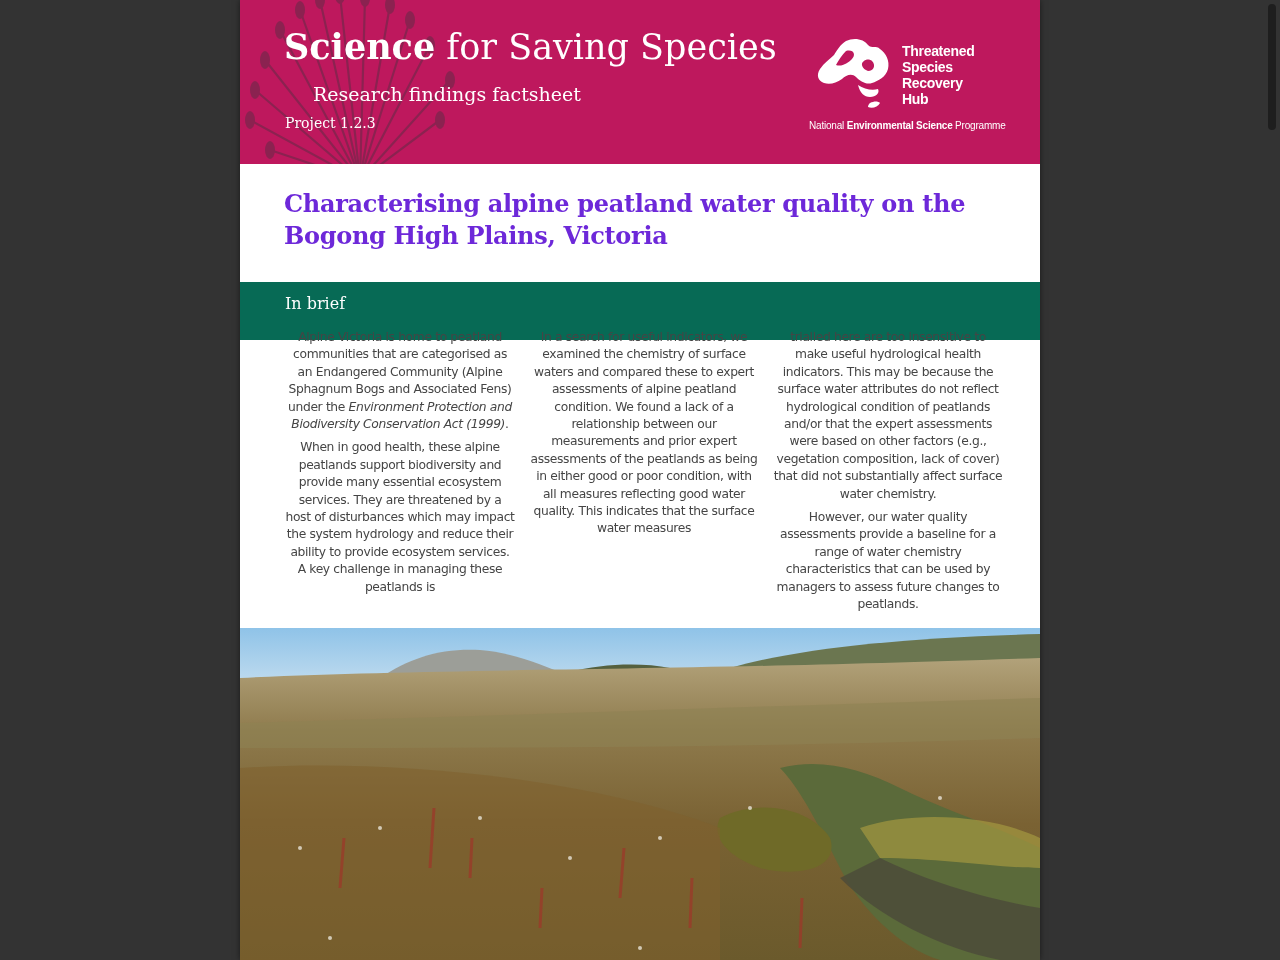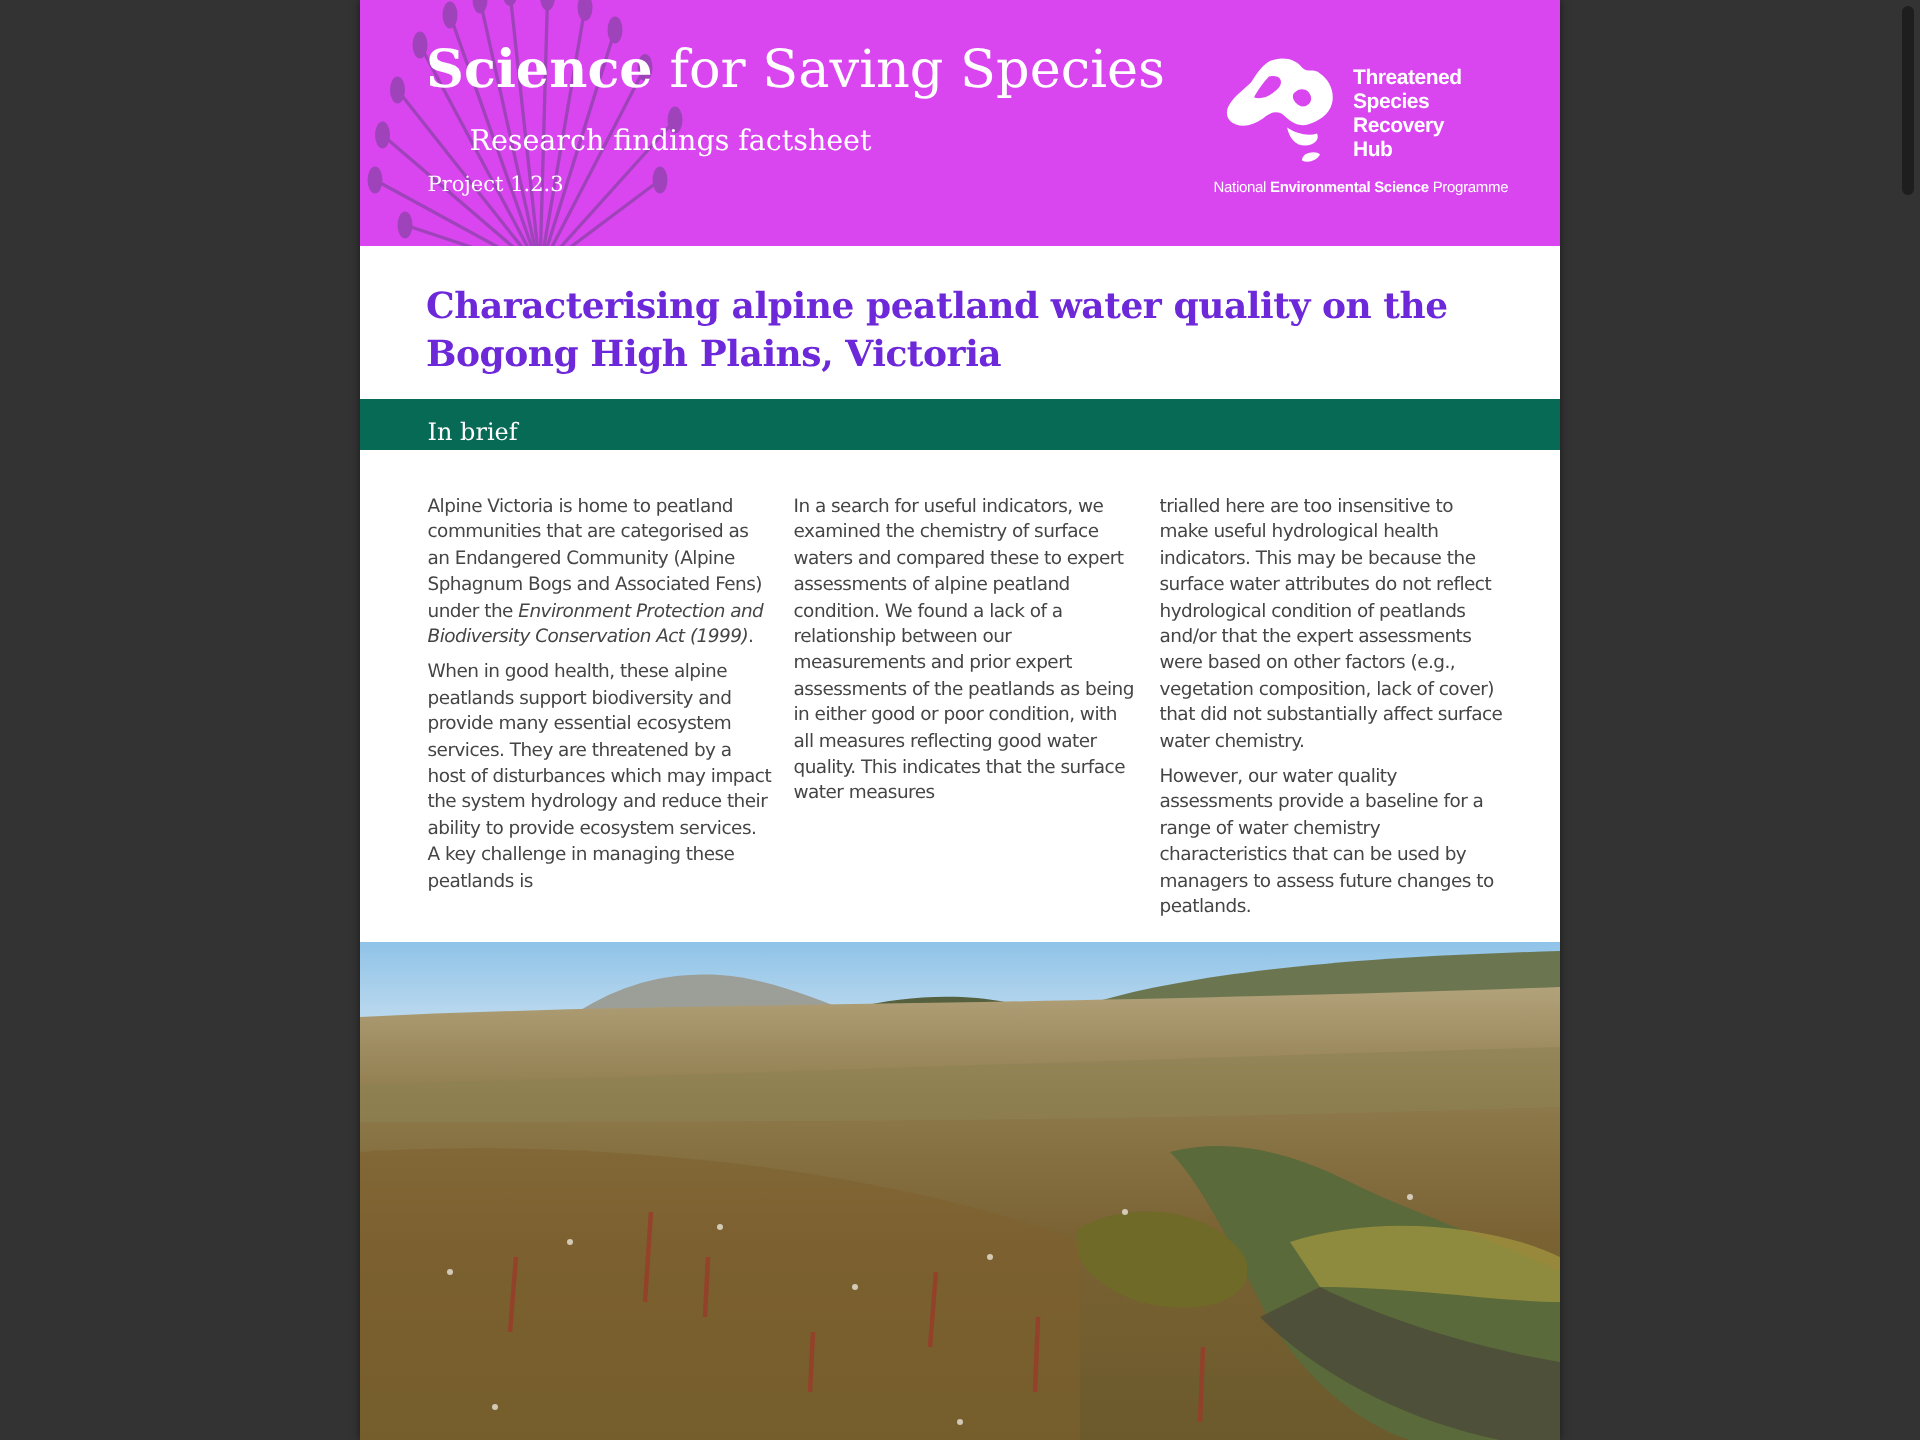--- a/index.html
+++ b/index.html
@@ -9,21 +9,21 @@
       font-family: "DejaVu Sans", sans-serif;
       position: relative;
     }
     .page {
       position: absolute; left: 240px; top: 0; width: 800px; height: 960px;
       background: #ffffff; overflow: hidden;
       box-shadow: 0 0 6px rgba(0,0,0,0.5);
     }
     .header {
       position: absolute; left: 0; top: 0; width: 862px; height: 164px;
-      background: #d946ef; overflow: hidden;
+      background: #be185d; overflow: hidden;
     }
     .header .flower {
       position: absolute; left: 0; top: -10px; width: 240px; height: 190px; opacity: 0.28;
     }
     .h-title {
       position: absolute; left: 44px; top: 26px;
       font-family: "DejaVu Serif", serif; font-size: 35px; color: #ffffff;
       letter-spacing: 0px; white-space: nowrap;
     }
     .h-title b { font-weight: bold; }
@@ -48,33 +48,33 @@
       font-family: "Liberation Sans", sans-serif; font-size: 10px; color: #ffffff;
       letter-spacing: -0.2px; white-space: nowrap;
     }
     .logo-nesp b { font-weight: bold; margin-top: 48px; }
     .doc-title {
       position: absolute; left: 44px; top: 188px; width: 700px;
       font-family: "DejaVu Serif", serif; font-weight: bold; font-size: 24px; line-height: 32px;
       color: #6d28d9; letter-spacing: -0.3px;
     }
     .brief-bar {
-      position: absolute; left: 0; top: 266px; width: 800px; height: 34px;
+      position: absolute; left: 0; top: 282px; width: 800px; height: 58px;
       background: #076a55;
     }
     .brief-label {
       position: absolute; left: 45px; top: 12px;
       font-family: "DejaVu Serif", serif; font-size: 16px; color: #ffffff;
     }
     .col {
       position: absolute; top: 329px; width: 230px;
       font-family: "DejaVu Sans", sans-serif; font-size: 12.3px; line-height: 17.4px;
       color: #454545; letter-spacing: -0.35px;
     }
-    .col p { margin: 0 0 6px 0; white-space: pre-line; }
+    .col p { margin: 0 0 6px 0; white-space: pre-line; text-align: center; }
     .col em { font-style: italic; }
     .col1 { left: 45px; }
     .col2 { left: 289px; }
     .col3 { left: 533px; }
     .photo {
       position: absolute; left: 0; top: 628px; width: 800px; height: 332px; overflow: hidden;
     }
     .scrollbar {
       position: absolute; left: 1268px; top: 4px; width: 8px; height: 126px;
       background: #1e1e1e; border-radius: 4px;

